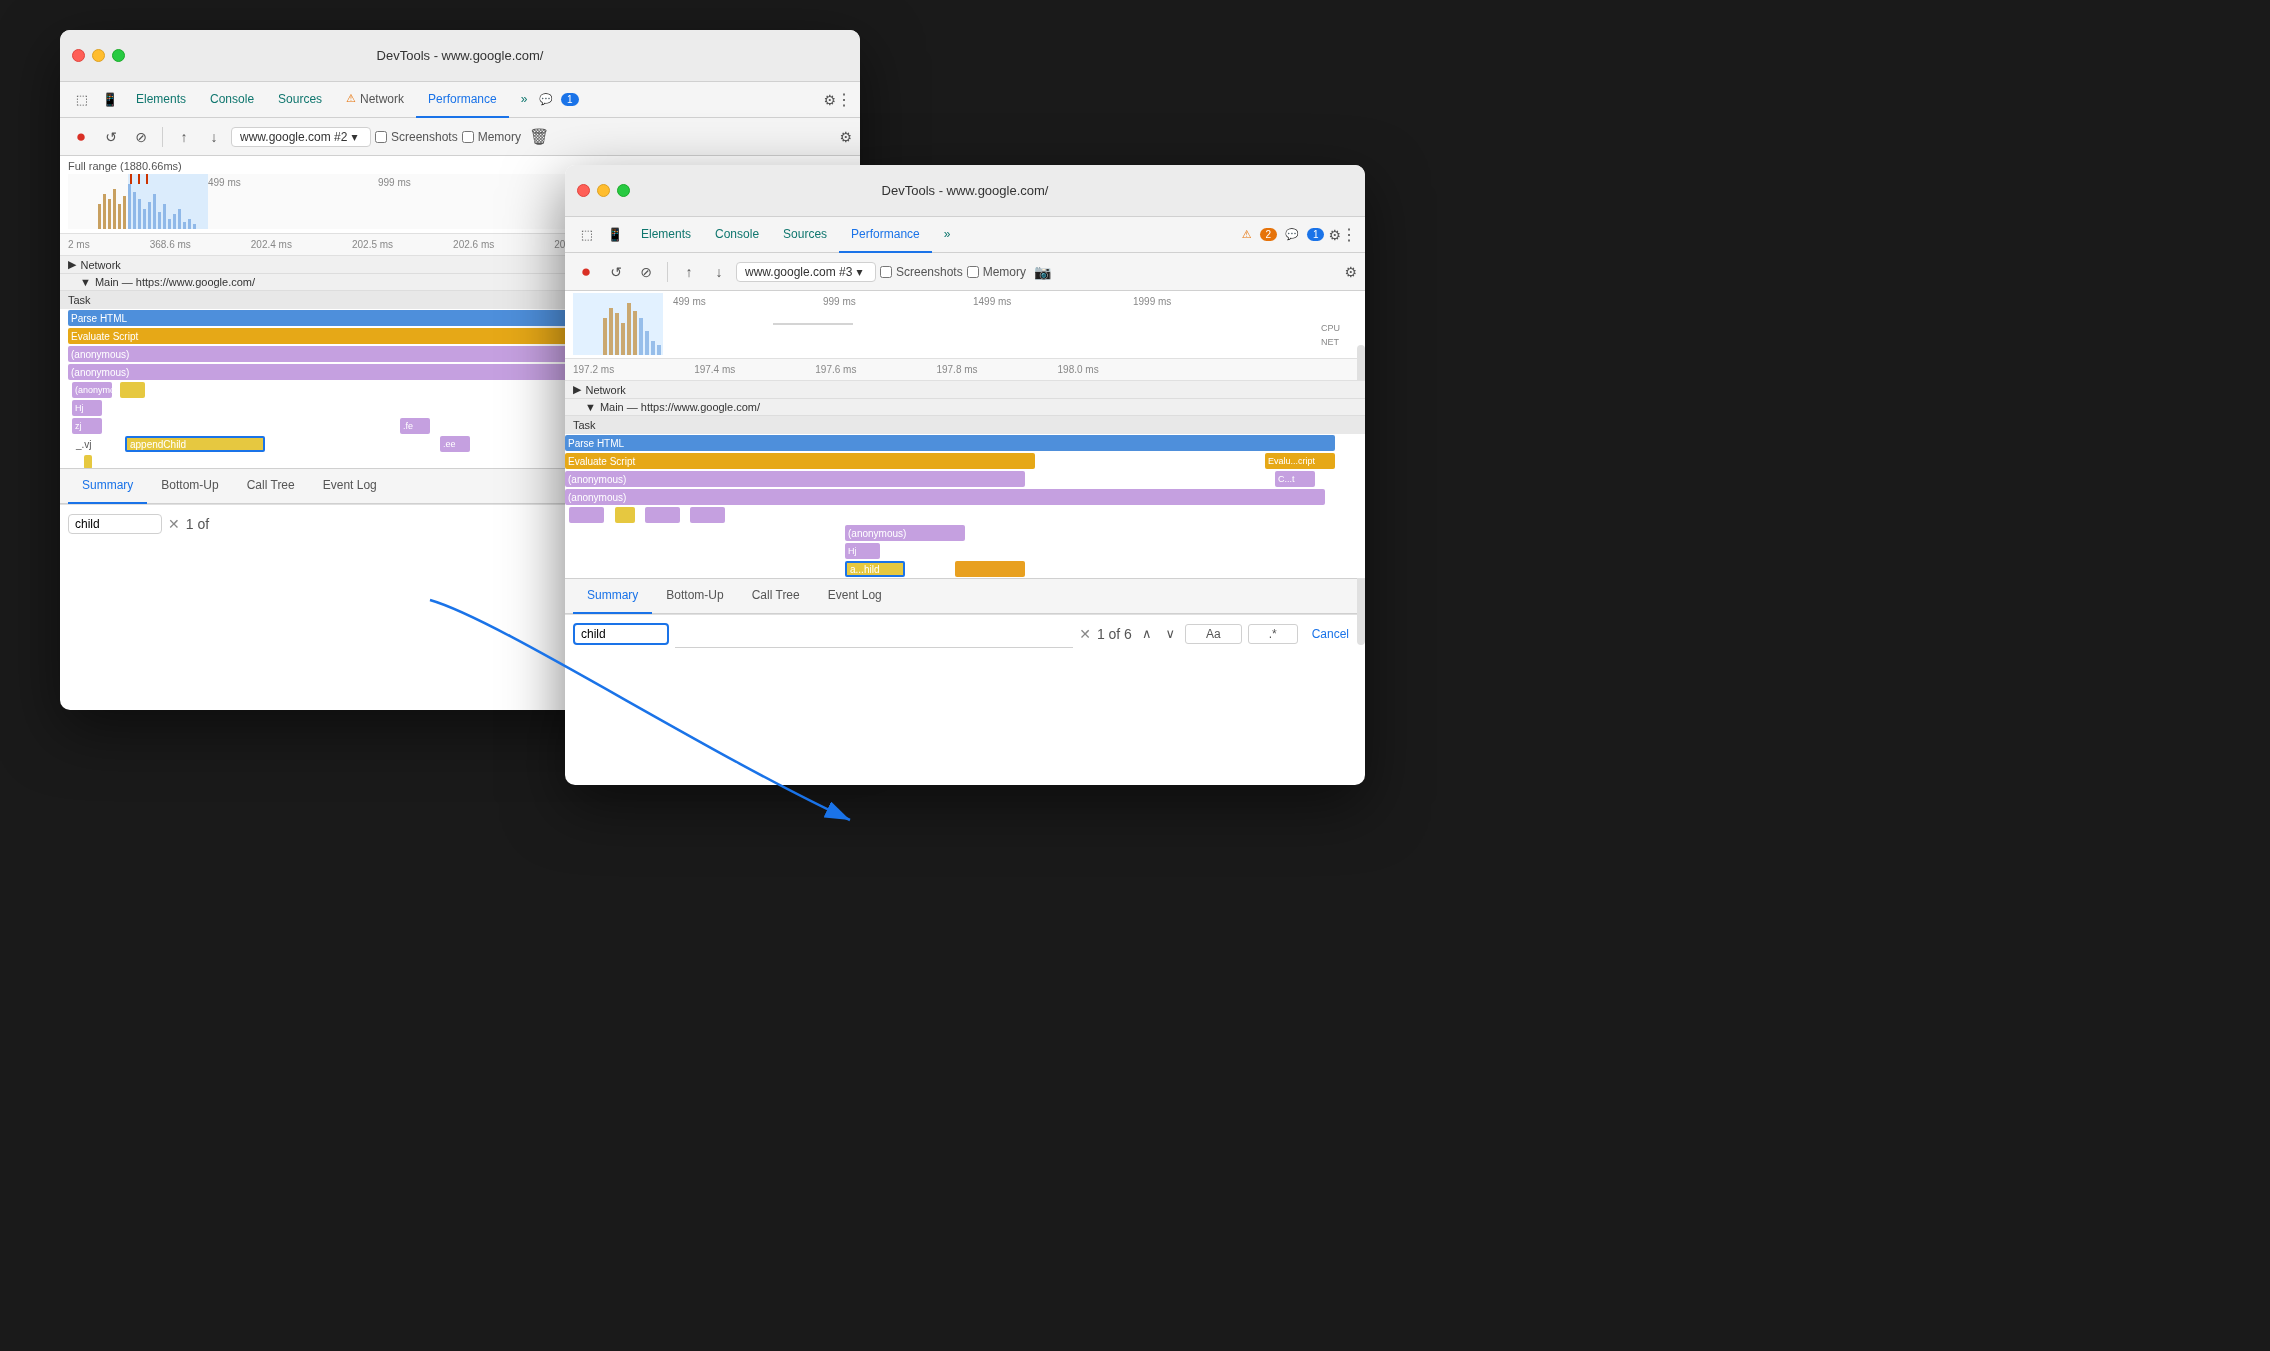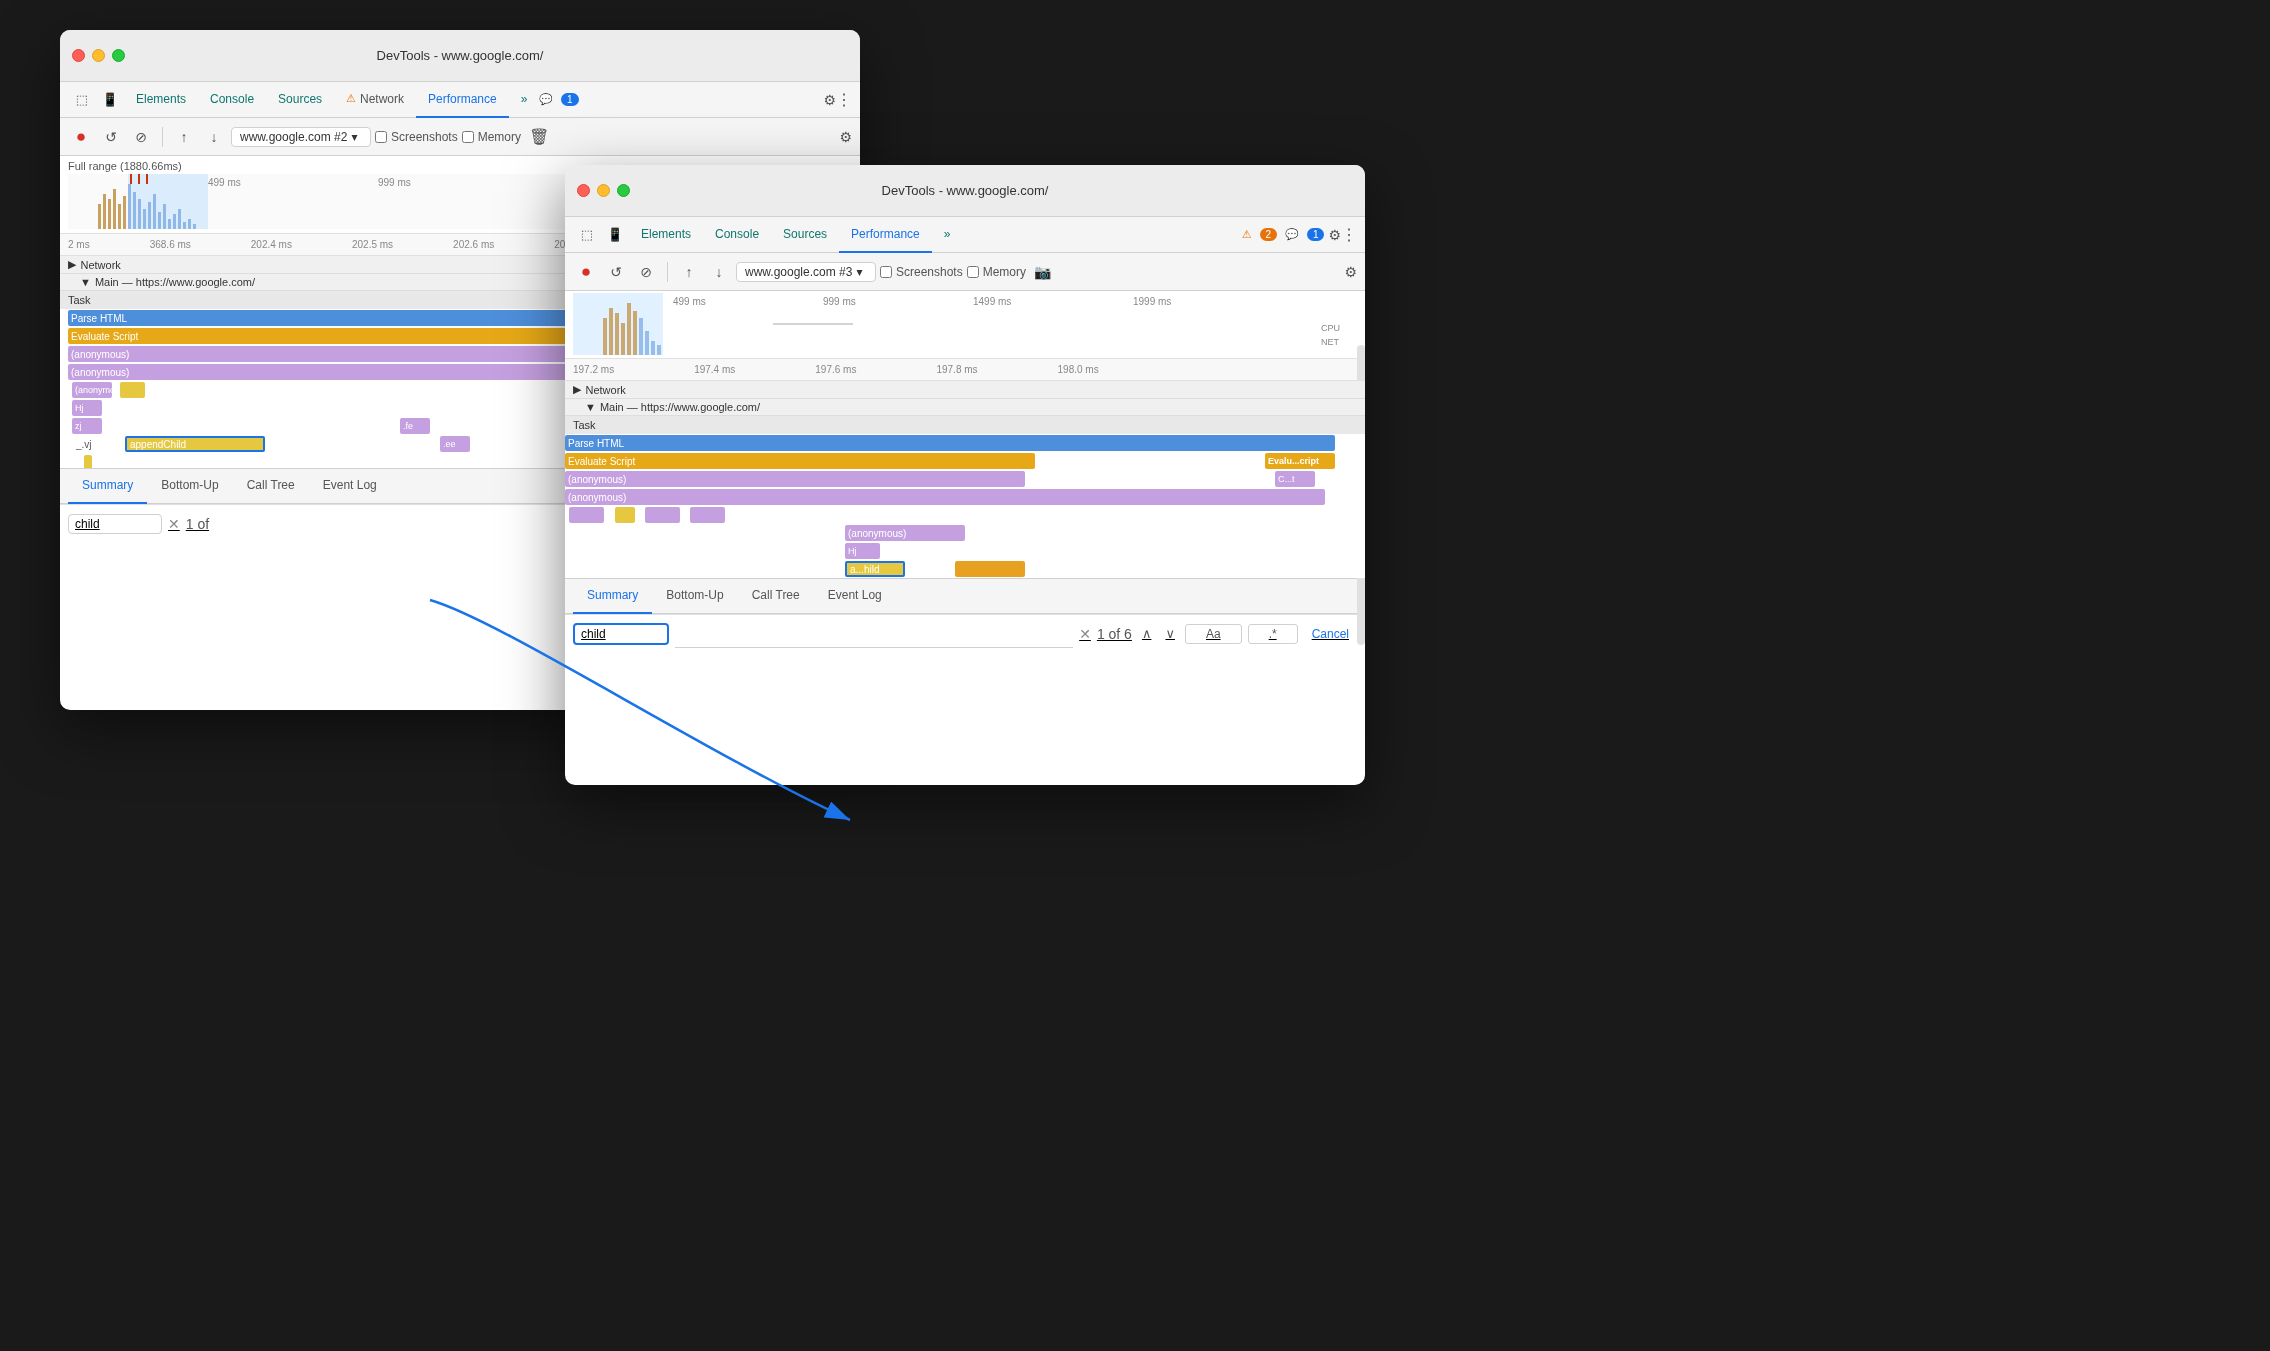--- a/index.html
+++ b/index.html
@@ -287,21 +287,20 @@
 
     
     .search-bar {
       background: white;
       height: 38px;
       display: flex;
       align-items: center;
       padding: 0 8px;
       gap: 6px;
       border-top: 1px solid #e0e0e0;
-      text-decoration: underline;
     }
 
     .search-input-wrap {
       display: flex;
       align-items: center;
       border: 1px solid #d0d0d0;
       border-radius: 4px;
       background: white;
       padding: 2px 6px;
       gap: 4px;
@@ -728,21 +727,21 @@
     <div class="flame-row" style="position:relative;height:18px;">
       <div class="flame-bar bar-blue" style="left:0; width:770px;">
         <span>Parse HTML</span>
       </div>
     </div>
 
     <div class="flame-row" style="position:relative;height:18px;">
       <div class="flame-bar bar-yellow" style="left:0; width:470px;">
         <span>Evaluate Script</span>
       </div>
-      <div class="flame-bar bar-yellow" style="left:700px; width:70px; font-size:9px;font-weight:bold;">Evalu...cript</div>
+      <div class="flame-bar bar-yellow" style="left:700px; width:70px; font-size:9px;">Evalu...cript</div>
     </div>
 
     <div class="flame-row" style="position:relative;height:18px;">
       <div class="flame-bar bar-purple" style="left:0; width:460px;">
         <span>(anonymous)</span>
       </div>
       <div class="flame-bar bar-purple" style="left:710px; width:40px; font-size:9px;">C...t</div>
     </div>
 
     <div class="flame-row" style="position:relative;height:18px;">

